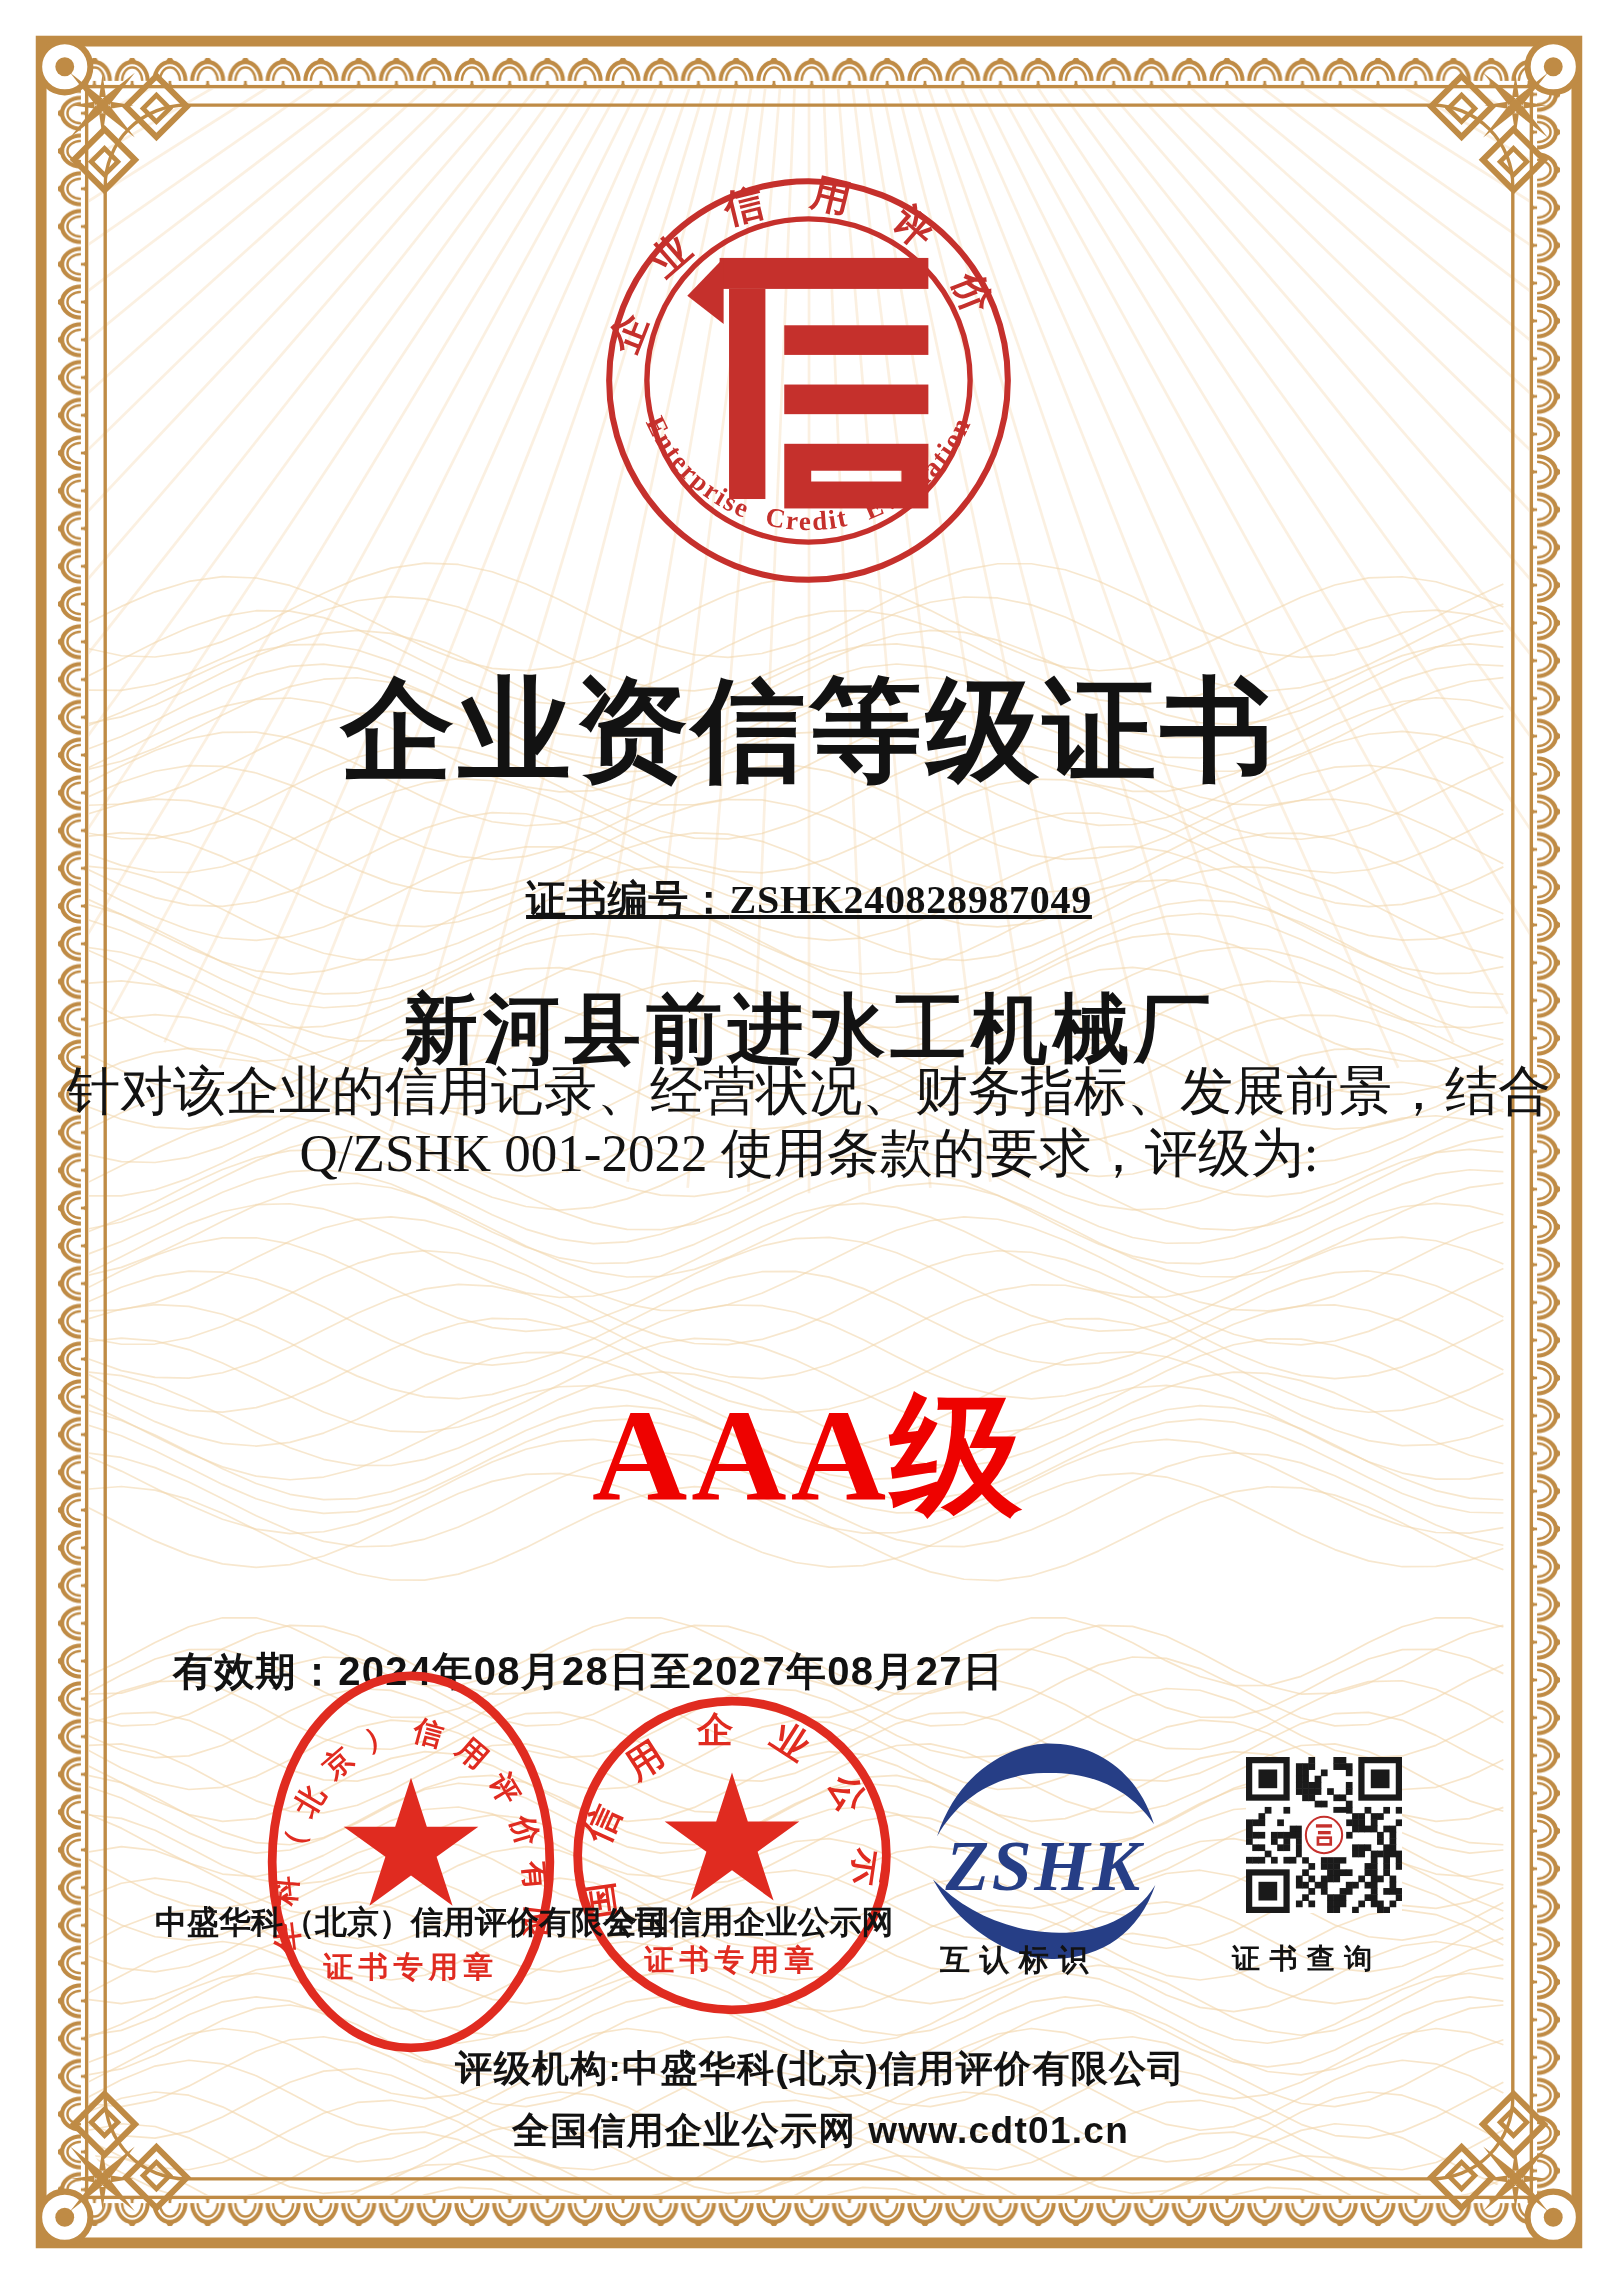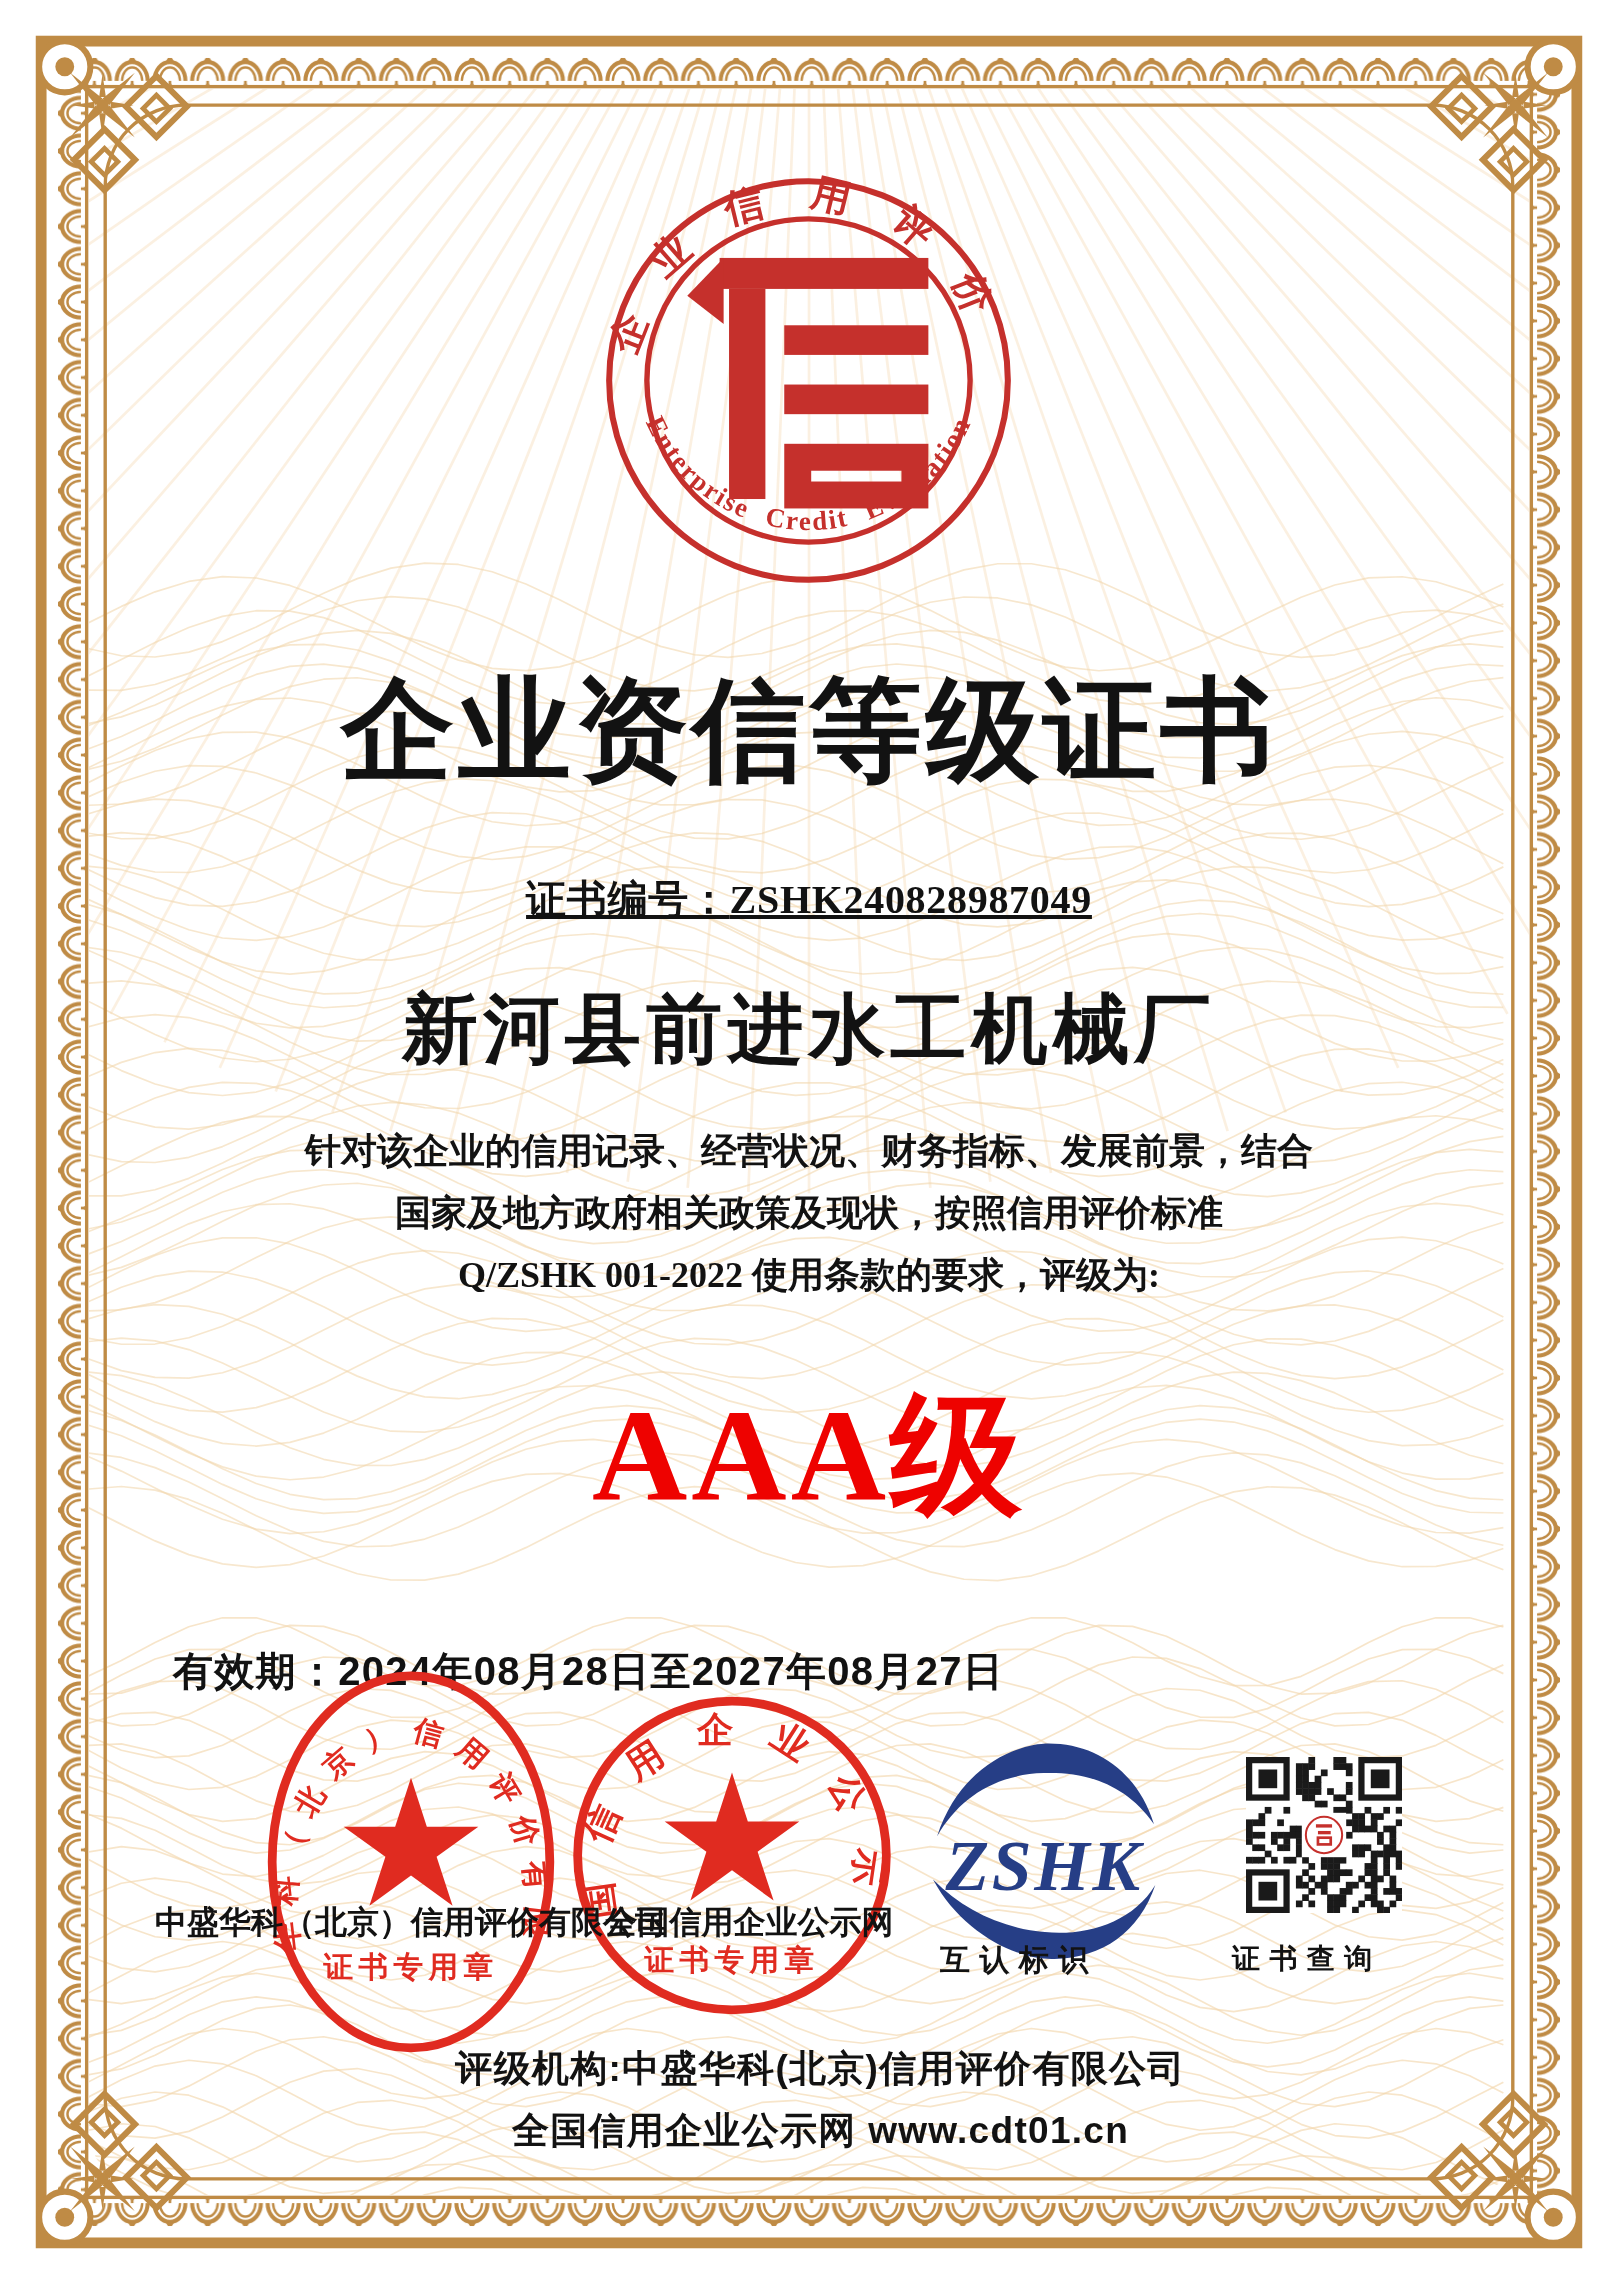--- a/index.html
+++ b/index.html
@@ -17,21 +17,21 @@
   body{
     width:1618px;height:2284px;position:relative;overflow:hidden;
     font-family:"Liberation Serif","DejaVu Serif",serif;color:var(--ink);
   }
   svg.layer{position:absolute;left:0;top:0;}
   .abs{position:absolute;white-space:nowrap;}
   .ctr{left:0;width:1618px;text-align:center;}
   .title{top:655px;font-size:113px;font-weight:bold;letter-spacing:4px;}
   .certno{top:872px;font-size:40px;font-weight:bold;letter-spacing:0.7px;text-decoration:underline;}
   .company{top:979px;font-size:76px;font-weight:bold;letter-spacing:5.4px;}
-  .para{top:1120px;font-size:36px;font-weight:bold;line-height:62px;}
+  .para{top:1060px;font-size:53px;font-weight:normal;line-height:62px;}
   .rating{top:1367px;font-size:132px;font-weight:bold;color:var(--rating-red);letter-spacing:4px;}
   .validity{left:167px;top:1644px;font-size:40px;font-weight:bold;
             font-family:"Liberation Sans","DejaVu Sans",sans-serif;letter-spacing:1.3px;margin-left:6px;}
   .stamp-cap{top:1901px;font-size:32px;font-weight:bold;text-align:center;z-index:6;}
   .cap1{left:155px;width:485px;}
   .cap2{left:581px;width:337px;}
   .mark-label{font-size:30px;font-weight:bold;letter-spacing:9.4px;text-align:left;z-index:6;}
   .zshk-label{left:940px;width:209px;top:1940px;}
   .qr-label{left:1232px;width:183px;top:1940px;font-size:28px;}
   .footer{font-family:"Liberation Sans","DejaVu Sans",sans-serif;font-weight:bold;letter-spacing:1.3px;padding-left:23px;}
@@ -290,21 +290,20 @@
     <rect x="258" y="338" width="214" height="44"></rect>
     <rect x="278" y="446" width="174" height="56" fill="none" stroke="var(--seal-red)" stroke-width="40"></rect>
   </g>
 </svg>
 
 <div class="abs ctr title">企业资信等级证书</div>
 <div class="abs ctr certno"><span>证书编号：</span><span>ZSHK240828987049</span></div>
 <div class="abs ctr company">新河县前进水工机械厂</div>
 <div class="abs ctr para">
   <div>针对该企业的信用记录、经营状况、财务指标、发展前景，结合</div>
-  <div>国家及地方政府相关政策及现状，按照信用评价标准</div>
   <div>Q/ZSHK 001-2022 使用条款的要求，评级为:</div>
 </div>
 <div class="abs ctr rating">AAA级</div>
 <div class="abs validity">有效期：2024年08月28日至2027年08月27日</div>
 
 <svg class="layer" style="left:256px;top:1665px" width="310" height="398" viewBox="0 0 460 590">
   <defs>
     <polygon id="star5" points="0,-105 23.5,-32.4 99.9,-32.4 38,12.4 61.7,84.9 0,40 -61.7,84.9 -38,12.4 -99.9,-32.4 -23.5,-32.4"></polygon>
     <path id="s1arc" d="M 62,405 A 172,240 0 1 1 398,405" fill="none"></path>
   </defs>

